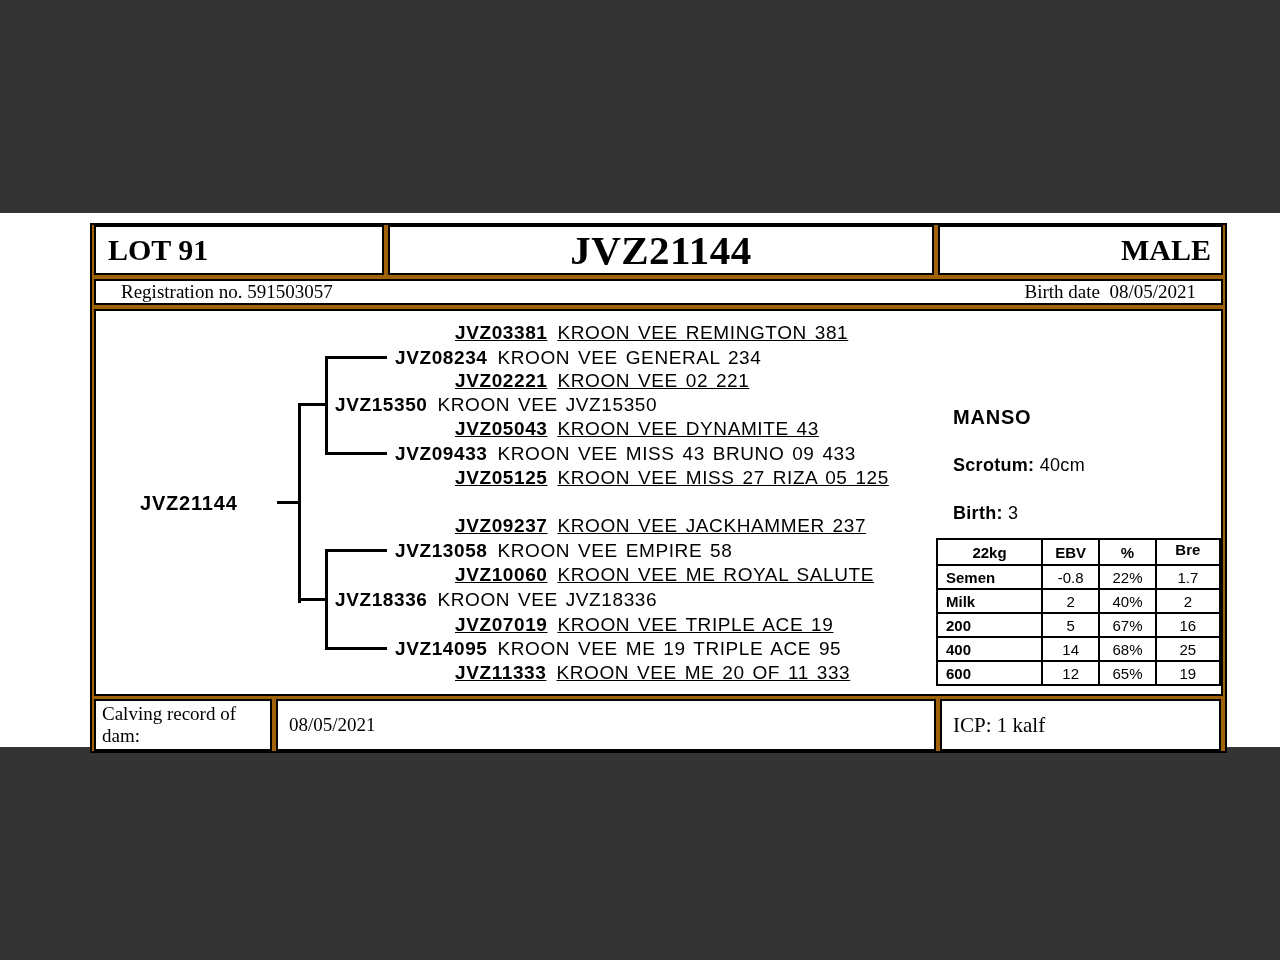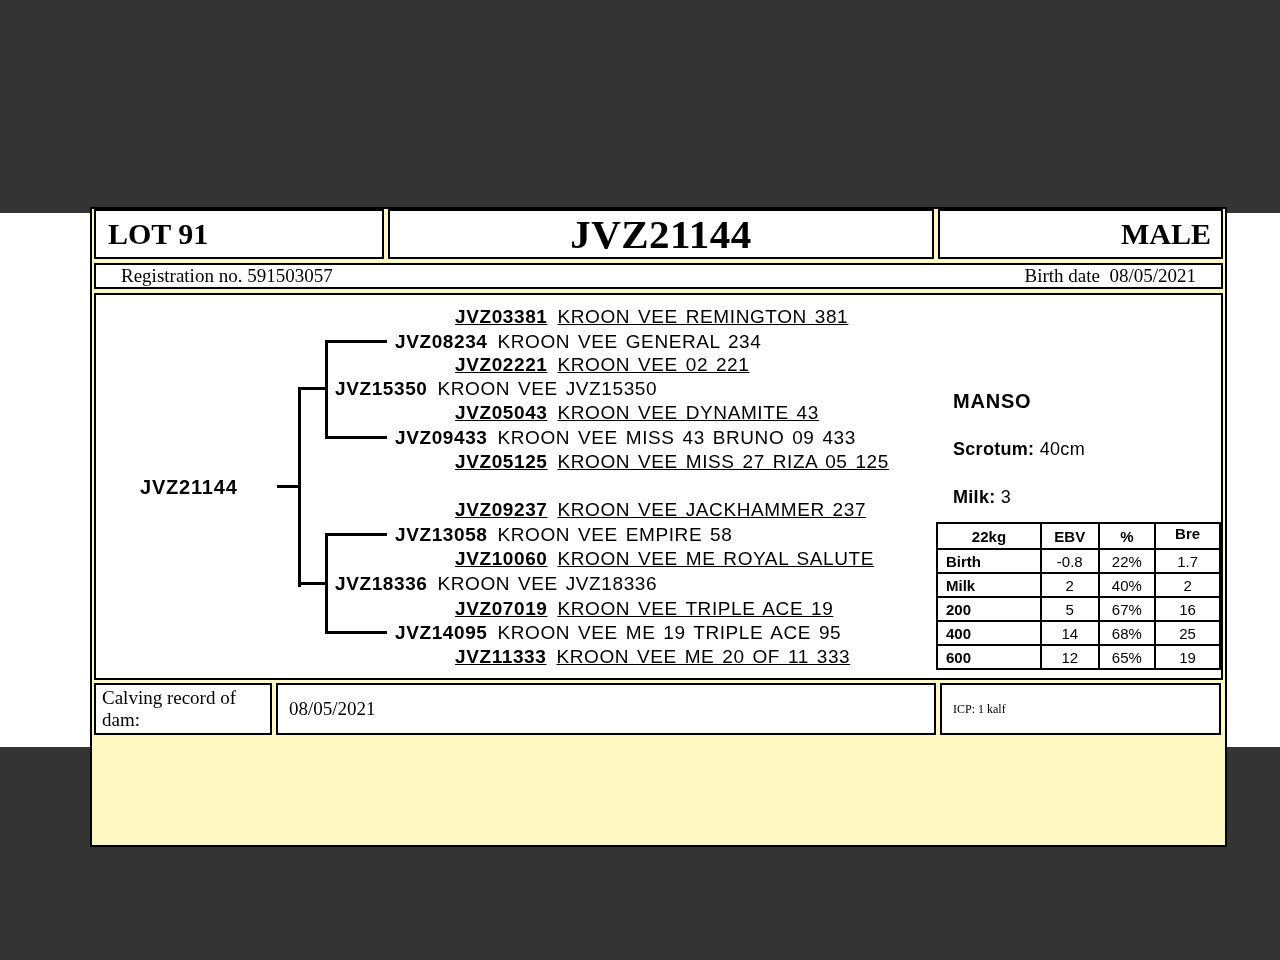--- a/index.html
+++ b/index.html
@@ -4,22 +4,22 @@
 <style>
   html,body{margin:0;padding:0;}
   body{
     width:1280px;height:960px;position:relative;background:#ffffff;
     font-family:"Liberation Sans", sans-serif;color:#000;overflow:hidden;
   }
   .band{position:absolute;left:0;width:1280px;background:#343434;}
   .band-top{top:0;height:213px;}
   .band-bottom{top:747px;height:213px;}
   .card{
-    position:absolute;left:90px;top:207px;width:1137px;height:640px;
-    border:2px solid #000;background:#fef9c3;box-sizing:border-box;
+    position:absolute;left:90px;top:223px;width:1137px;height:530px;
+    border:2px solid #000;background:#a16207;box-sizing:border-box;
   }
   .box{position:absolute;border:2px solid #000;background:#fff;box-sizing:border-box;}
   .serif{font-family:"Liberation Serif", serif;}
   
   .hdr-lot{left:2px;top:0;width:290px;height:50px;font-size:30px;font-weight:bold;
            line-height:46px;padding-left:12px;}
   .hdr-id{left:296px;top:0;width:546px;height:50px;font-size:41px;font-weight:bold;
           text-align:center;line-height:46px;letter-spacing:.5px;}
   .hdr-sex{left:846px;top:0;width:285px;height:50px;font-size:30px;font-weight:bold;
            text-align:right;line-height:46px;padding-right:10px;}
@@ -48,21 +48,21 @@
   .perf th{height:26px;font-weight:bold;text-align:center;}
   .perf .c0{width:112px;} .perf .c1{width:61px;border-radius:13px;} .perf .c2{width:60px;} .perf .c3{width:70px;}
   .perf th.c3{vertical-align:top;line-height:20px;}
   .perf td.lbl{font-weight:bold;text-align:left;padding-left:8px;}
   .perf td.val{text-align:center;}
   
   .foot-calving{left:2px;top:474px;width:178px;height:52px;font-size:19px;
                 line-height:22px;padding:2px 6px;}
   .foot-date{left:184px;top:474px;width:660px;height:52px;font-size:19px;
              display:flex;align-items:center;padding-left:11px;}
-  .foot-icp{left:848px;top:474px;width:281px;height:52px;font-size:12px;
+  .foot-icp{left:848px;top:474px;width:281px;height:52px;font-size:21px;
             display:flex;align-items:center;padding-left:11px;}
 </style>
 </head>
 <body>
 
 <div class="band band-top"></div>
 <div class="band band-bottom"></div>
 
 <div class="card">
 
@@ -104,35 +104,35 @@
     <div class="ped-row g3" style="top:302px;"><span class="pid">JVZ07019</span><span>KROON VEE TRIPLE ACE 19</span></div>
     <div class="ped-row g2" style="top:326px;"><span class="pid">JVZ14095</span><span>KROON VEE ME 19 TRIPLE ACE 95</span></div>
     <div class="ped-row g3" style="top:350px;"><span class="pid">JVZ11333</span><span>KROON VEE ME 20 OF 11 333</span></div>
 
     <div class="breed">MANSO</div>
     <div class="detail-line" style="top:141px;">
       <span class="detail-label">Scrotum:</span>
       <span>40cm</span>
     </div>
     <div class="detail-line" style="top:189px;">
-      <span class="detail-label">Milk:</span>
+      <span class="detail-label">Birth:</span>
       <span>3</span>
     </div>
 
     <div class="perf-wrap">
       <table class="perf">
         <tbody>
             <tr>
           <th class="c0">22kg</th>
           <th class="c1">EBV</th>
           <th class="c2">%</th>
           <th class="c3">Bre</th>
         </tr>
         <tr>
-          <td class="lbl c0">Birth</td>
+          <td class="lbl c0">Semen</td>
           <td class="val c1">-0.8</td>
           <td class="val c2">22%</td>
           <td class="val c3">1.7</td>
         </tr>
         <tr>
           <td class="lbl c0">Milk</td>
           <td class="val c1">2</td>
           <td class="val c2">40%</td>
           <td class="val c3">2</td>
         </tr>

